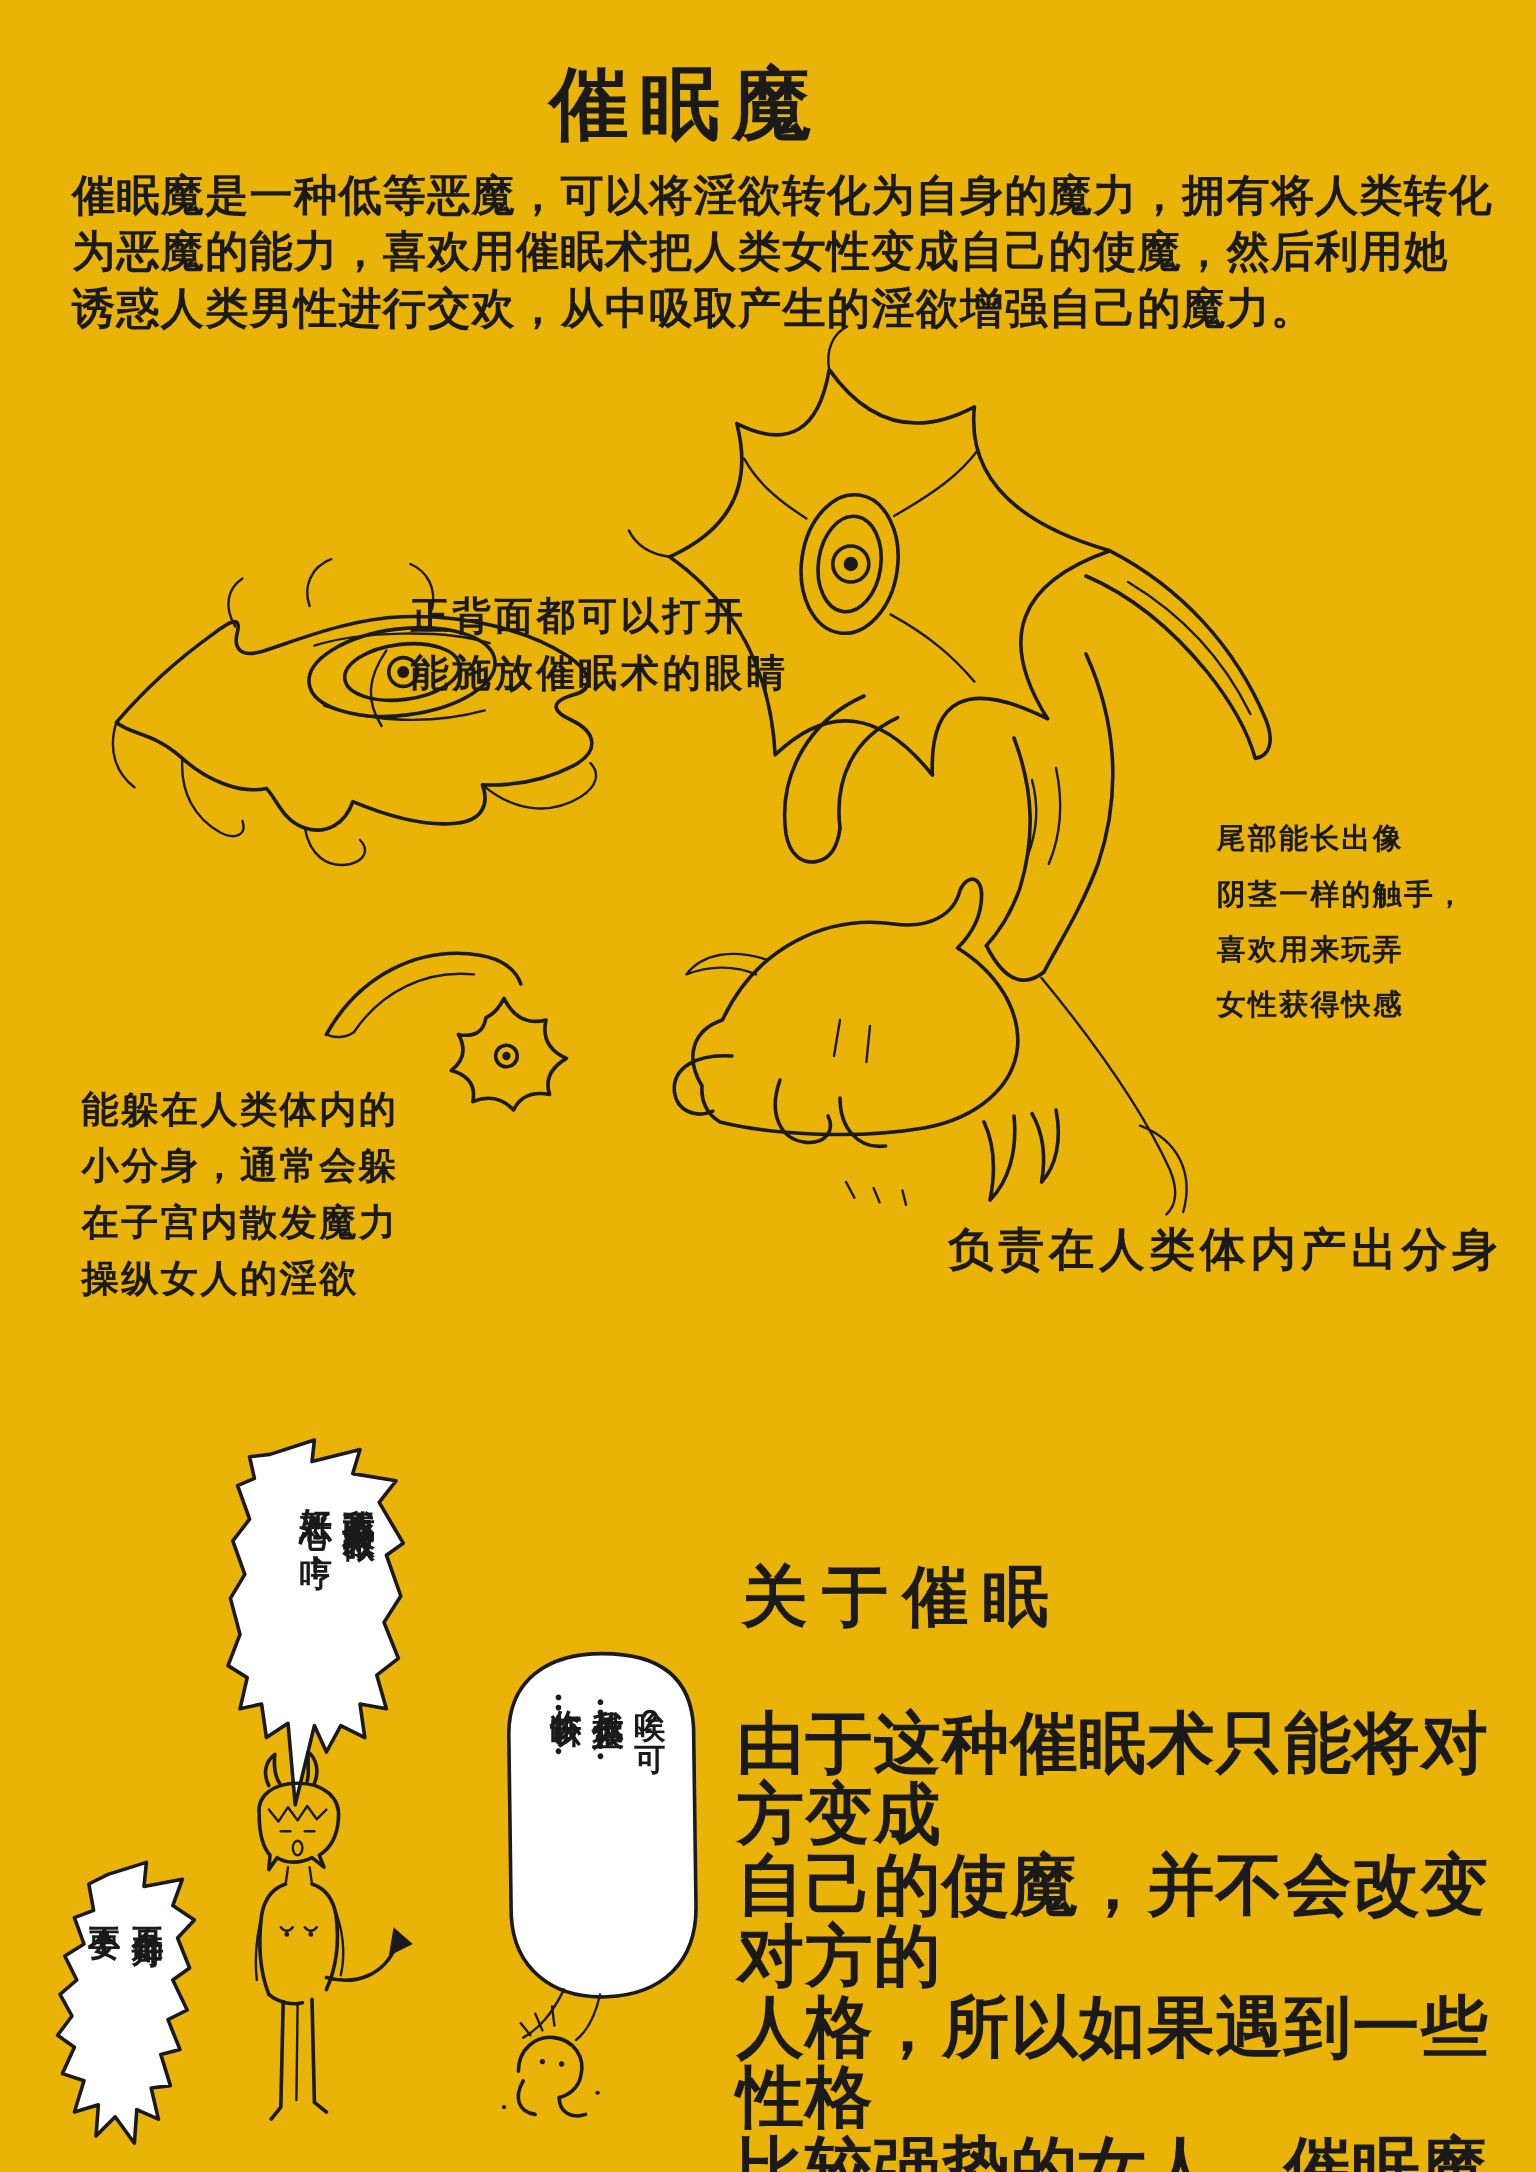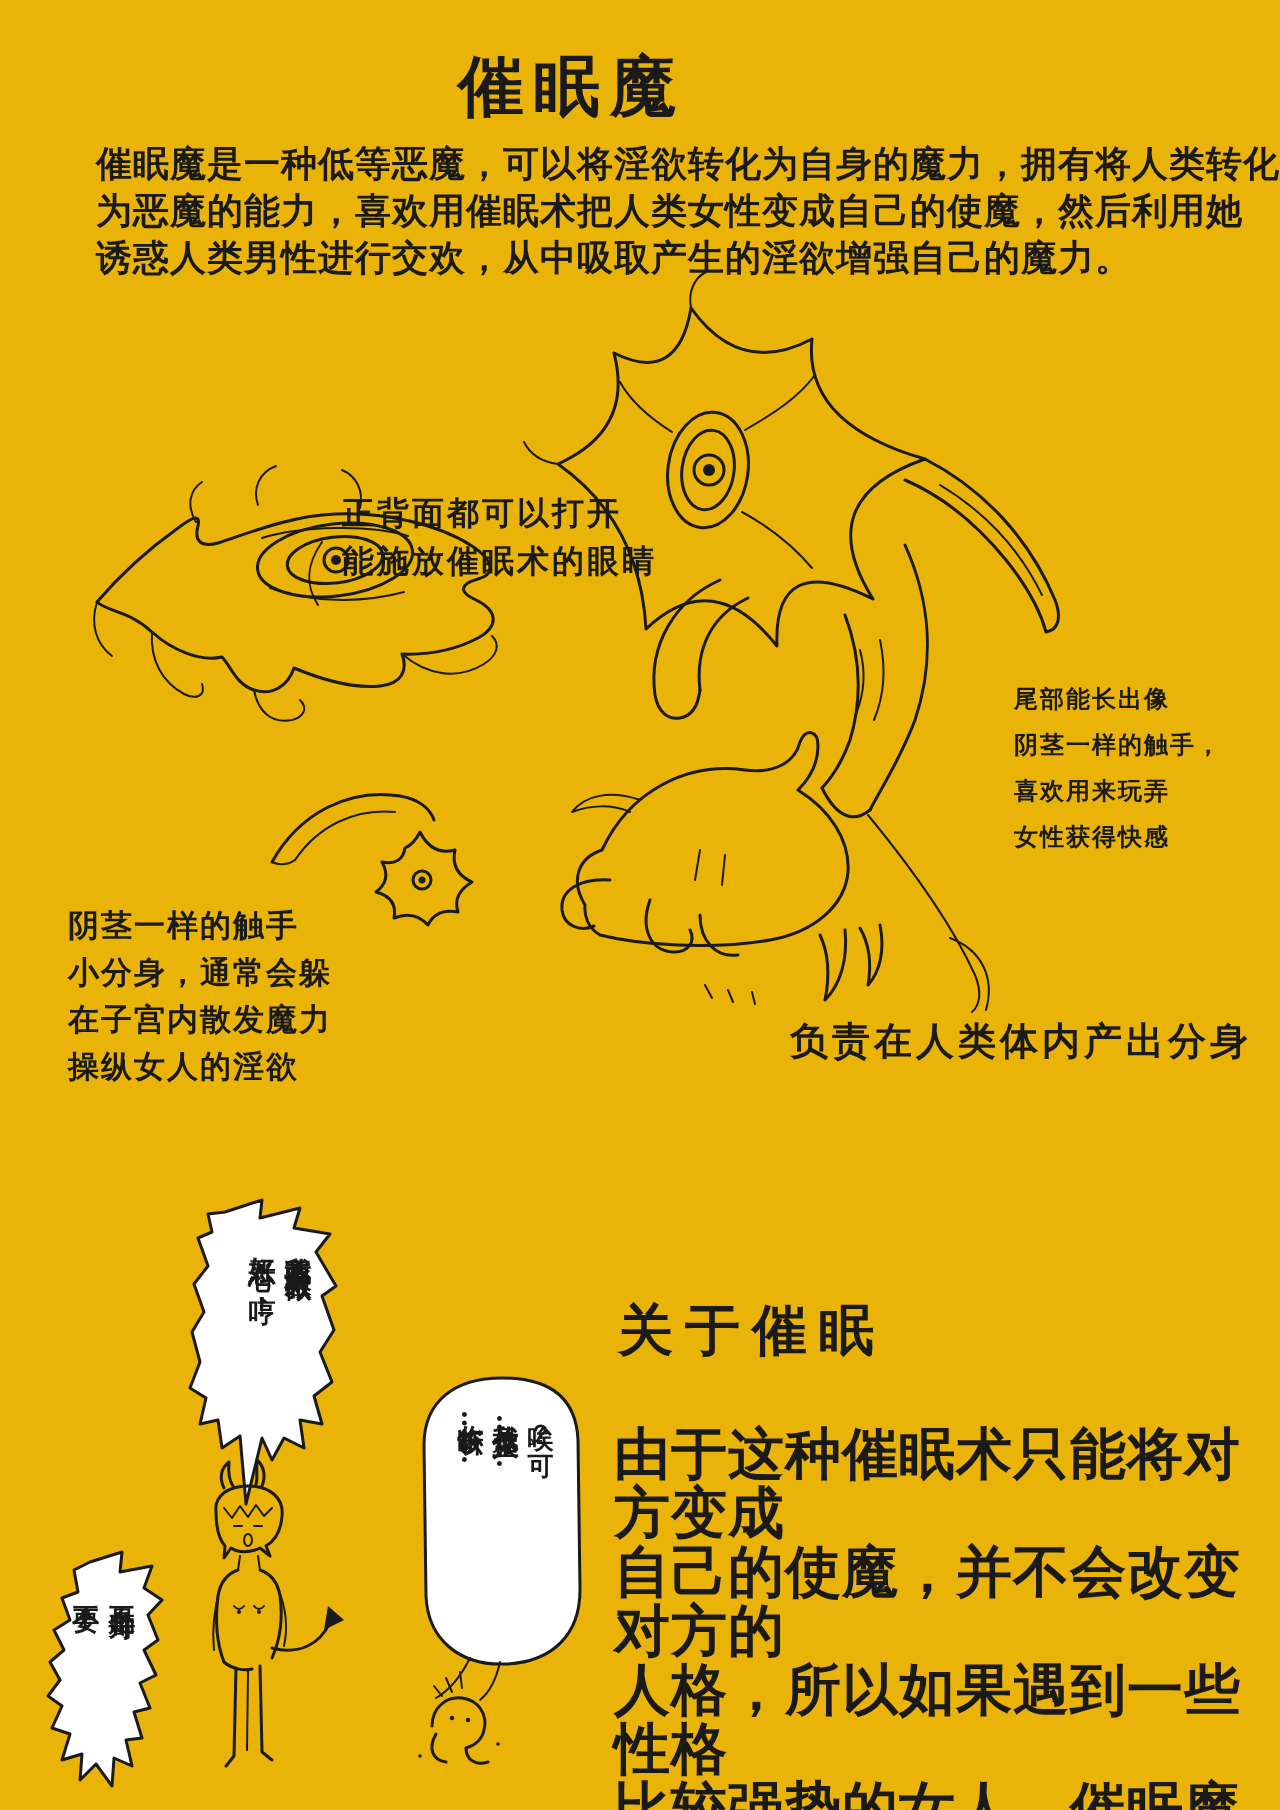--- a/index.html
+++ b/index.html
@@ -5,21 +5,21 @@
   html,body{margin:0;padding:0;background:#ffffff;}
   .page{
     position:relative;width:1280px;height:1810px;background:#eab308;
     font-family:"DejaVu Serif","Liberation Serif",serif;
     color:#1a1a1a;font-weight:700;overflow:hidden;
   }
   .abs{position:absolute;}
   .pre{white-space:pre-line;}
   .vtext{writing-mode:vertical-rl;white-space:pre-line;}
   .page-title{left:458px;top:42px;font-size:66px;letter-spacing:10px;}
-  .intro{left:60px;top:140px;width:1185px;font-size:36px;line-height:47px;letter-spacing:1px;margin-left:36px;}
+  .intro{left:60px;top:140px;width:1185px;font-size:36px;line-height:47px;letter-spacing:1px;}
   .eye-label{left:342px;top:489px;font-size:32px;line-height:48px;letter-spacing:3px;}
   .tail-label{left:1014px;top:676px;font-size:24px;line-height:46px;letter-spacing:2px;}
   .clone-label{left:68px;top:902px;font-size:31px;line-height:47px;letter-spacing:2px;}
   .spawner-label{left:790px;top:1016px;font-size:38px;letter-spacing:4px;}
   .section-title{left:618px;top:1294px;font-size:55px;letter-spacing:12px;text-align:right;}
   .section-body{left:614px;top:1424px;width:660px;font-size:56px;line-height:59px;letter-spacing:1px;}
   .bubble1-text{right:964px;top:1236px;font-size:27px;line-height:36px;letter-spacing:3px;}
   .bubble2-text{right:722px;top:1404px;font-size:26px;line-height:35px;letter-spacing:2px;}
   .bubble3-text{right:1140px;top:1584px;font-size:27px;line-height:36px;letter-spacing:3px;}
   svg .ln{fill:none;stroke:#1a1a1a;stroke-width:3;stroke-linecap:round;stroke-linejoin:round;}
@@ -161,21 +161,21 @@
 诱惑人类男性进行交欢，从中吸取产生的淫欲增强自己的魔力。</div>
 
   <div class="abs eye-label pre">正背面都可以打开
 能施放催眠术的眼睛</div>
 
   <div class="abs tail-label pre">尾部能长出像
 阴茎一样的触手，
 喜欢用来玩弄
 女性获得快感</div>
 
-  <div class="abs clone-label pre">阴茎一样的触手
+  <div class="abs clone-label pre">能躲在人类体内的
 小分身，通常会躲
 在子宫内散发魔力
 操纵女人的淫欲</div>
 
   <div class="abs spawner-label">负责在人类体内产出分身</div>
 
   <div class="abs section-title">关于催眠</div>
 
   <div class="abs section-body pre">由于这种催眠术只能将对方变成
 自己的使魔，并不会改变对方的

